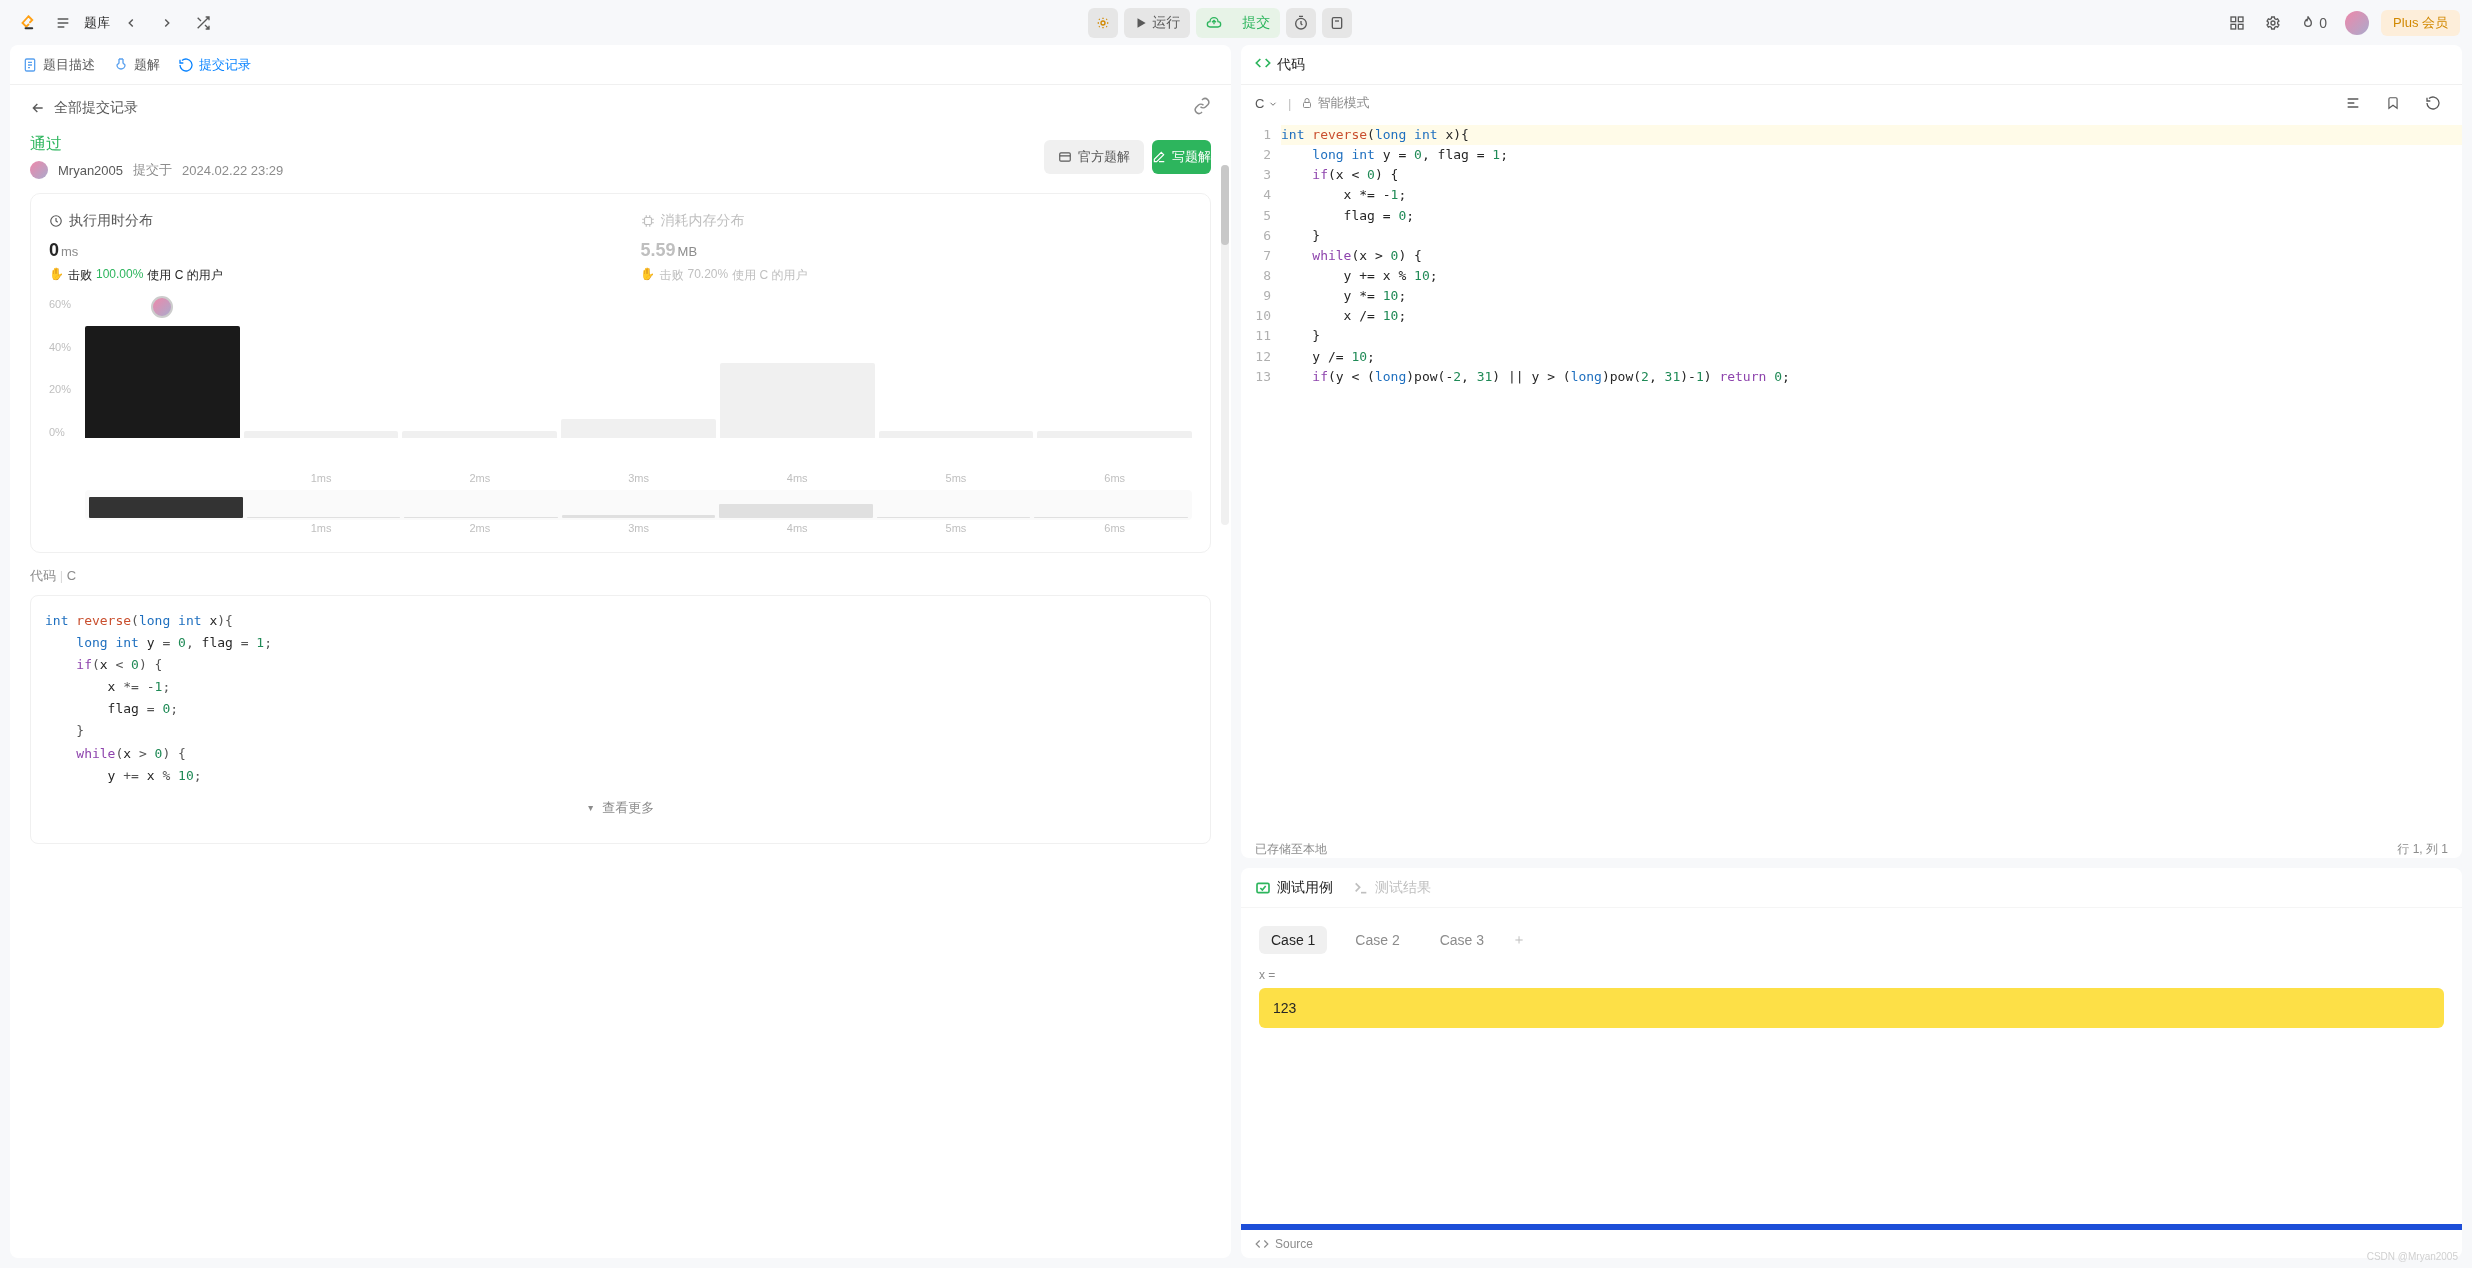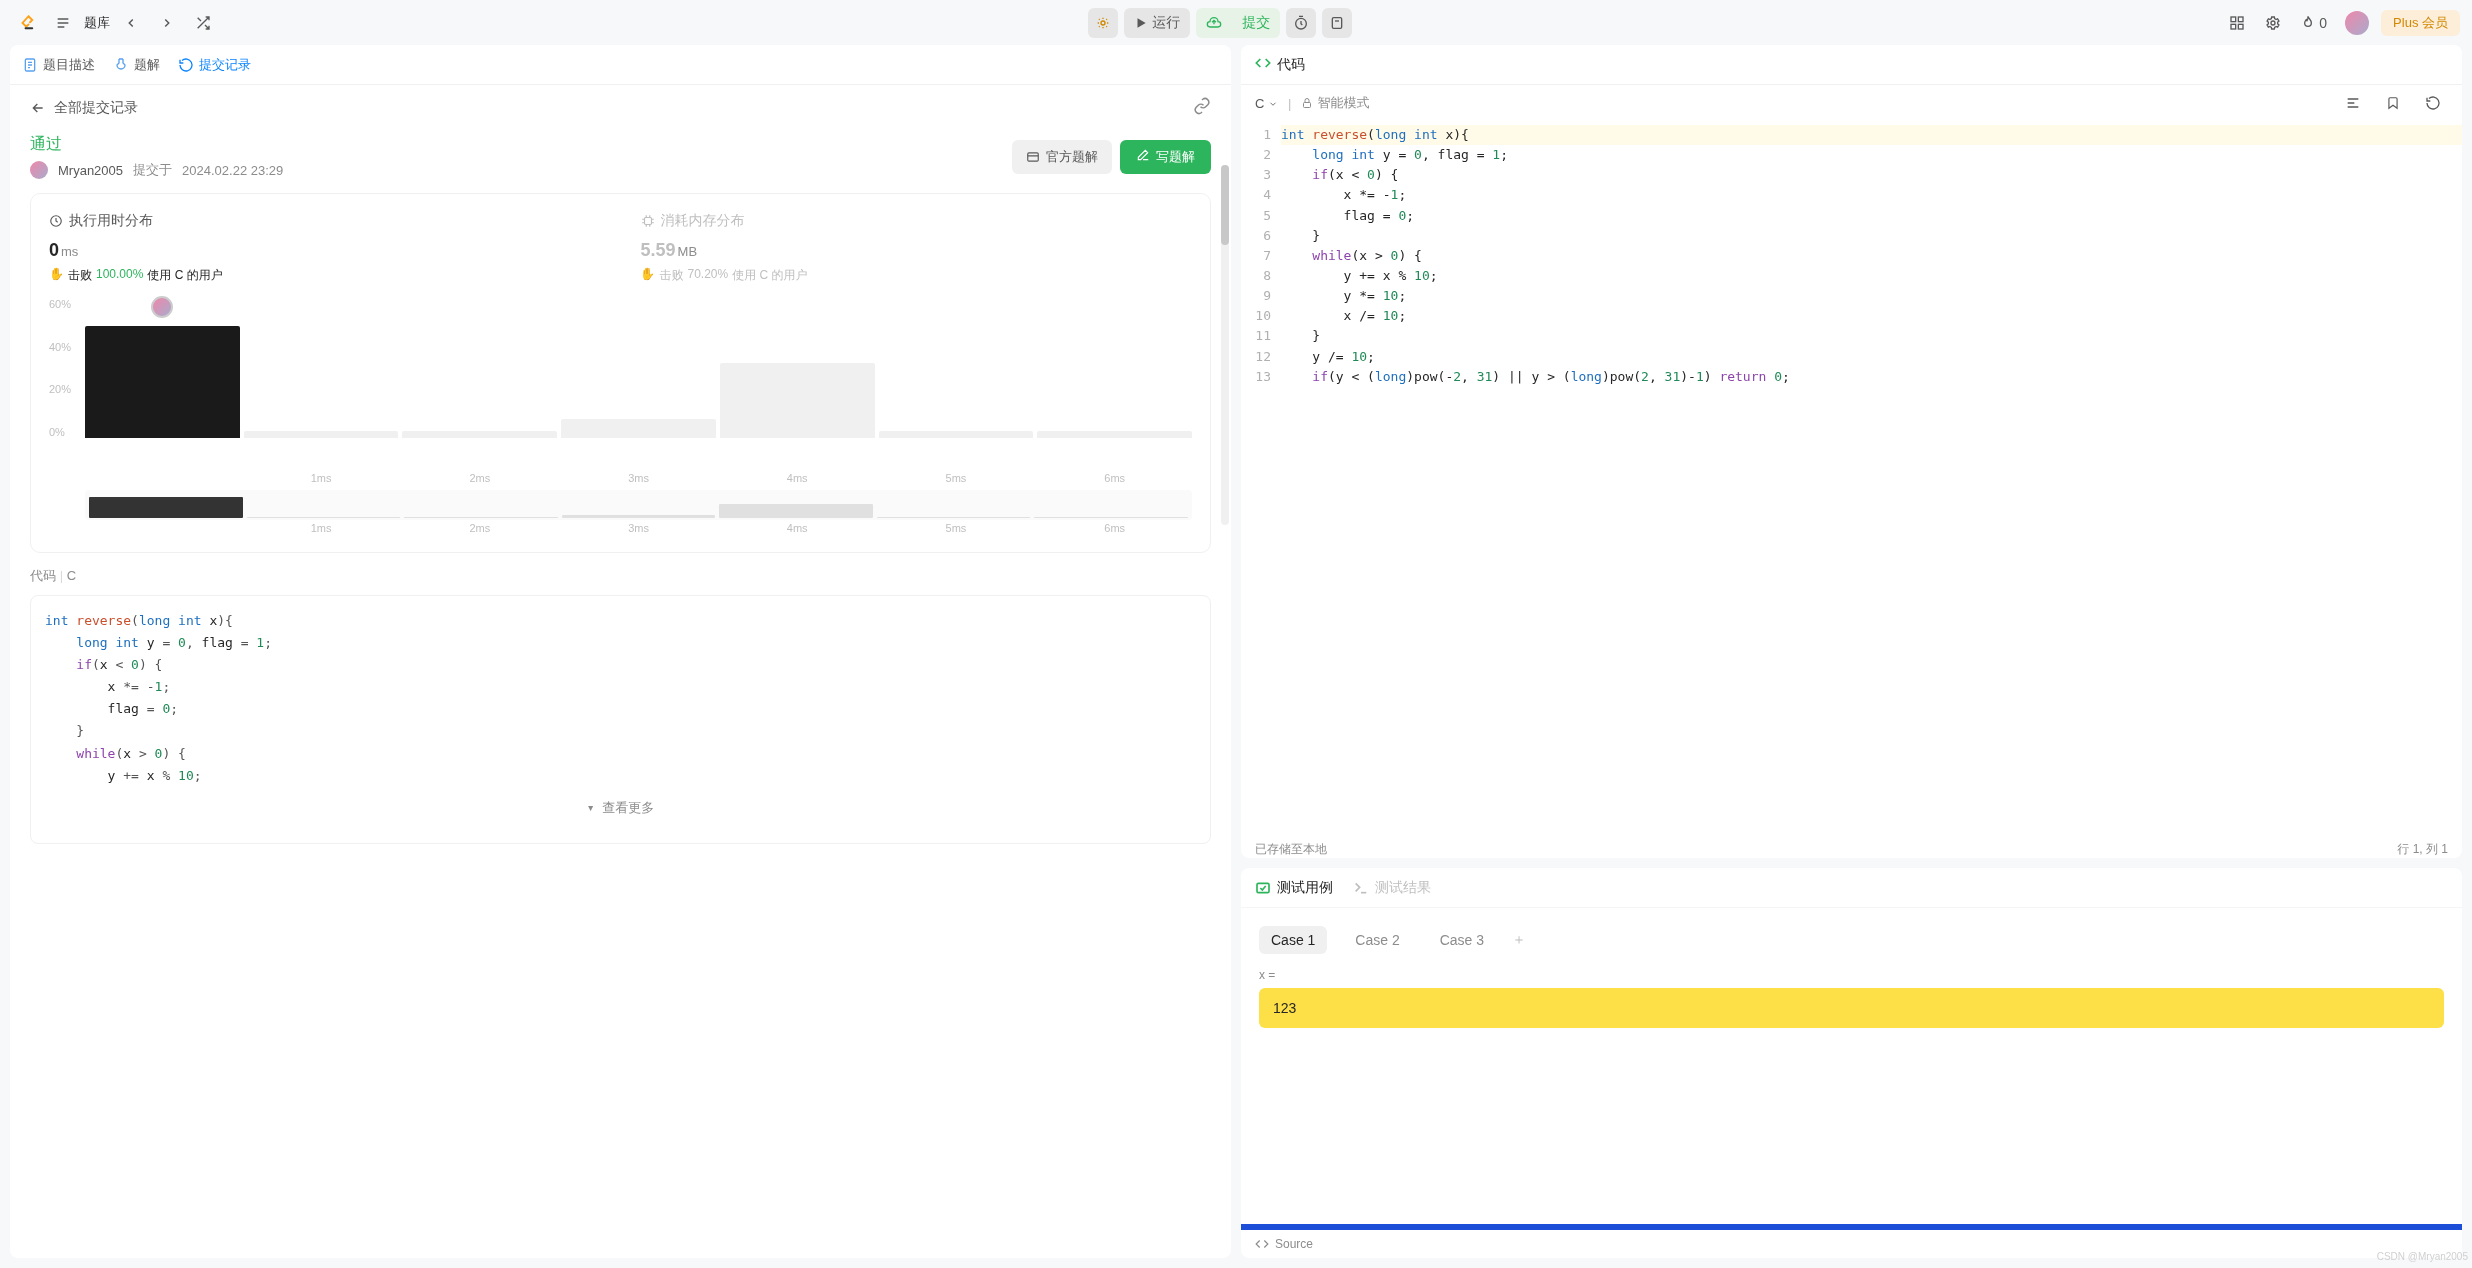--- a/index.html
+++ b/index.html
@@ -33,21 +33,21 @@
 .left-body { flex: 1; overflow-y: auto; position: relative; }
 .left-scroll { padding: 12px 20px 20px 20px; }
 .subnav { display: flex; align-items: center; gap: 8px; font-size: 14px; margin-bottom: 16px; color: #595959; }
 .subnav .link-icon { margin-left: auto; }
 
 .subheader { display: flex; align-items: center; margin-bottom: 14px; }
 .pass-title { color: #2db55d; font-size: 16px; font-weight: 500; }
 .sub-meta { display: flex; align-items: center; gap: 10px; font-size: 13px; color: #8c8c8c; margin-top: 6px; }
 .sub-actions { margin-left: auto; display: flex; gap: 8px; }
 .btn-grey { background: #f0f0f0; padding: 8px 14px; border-radius: 6px; display: inline-flex; gap: 6px; align-items: center; cursor: pointer; color: #595959; }
-.btn-green { background: #2db55d; color: #fff; padding: 8px 16px; border-radius: 6px; display: inline-flex; gap: 6px; align-items: flex-start; cursor: pointer; }
+.btn-green { background: #2db55d; color: #fff; padding: 8px 0; border-radius: 6px; display: inline-flex; gap: 6px; align-items: center; cursor: pointer; }
 
 .stats-card { border: 1px solid #f0f0f0; border-radius: 10px; padding: 18px; margin-bottom: 14px; }
 .stats-row { display: flex; gap: 40px; }
 .stats-col { flex: 1; }
 .stats-head { display: flex; align-items: center; gap: 6px; color: #595959; font-size: 14px; margin-bottom: 10px; }
 .stats-head.dim { color: #bfbfbf; }
 .stats-big { font-size: 18px; }
 .stats-big .num { font-weight: 600; }
 .stats-big .unit { font-size: 13px; color: #8c8c8c; margin-left: 2px; }
 .stats-sub { font-size: 12px; margin-top: 6px; display: flex; gap: 4px; }
@@ -109,21 +109,21 @@
 .ty { color: #1e6fbf; }
 .fn { color: #c94f2e; }
 .nm { color: #1f8a56; }
 .pn { color: #555; }
 .cursor-line { background: #fffbe8; display: inline-block; width: 100%; }
 
 
 .fake-scrollbar { position: absolute; top: 80px; right: 2px; width: 8px; height: 360px; background: #f0f0f0; border-radius: 4px; }
 .fake-thumb { width: 8px; height: 80px; background: #c8c8c8; border-radius: 4px; }
 
-.watermark { position: fixed; bottom: 6px; right: 4px; font-size: 10px; color: #d0d0d0; }
+.watermark { position: fixed; bottom: 6px; right: 14px; font-size: 10px; color: #d0d0d0; }
 </style>
 </head>
 <body>
 
 <div class="app">
 
   <div class="toolbar">
     <div class="tb-item logo">
       <svg width="20" height="20" viewBox="0 0 24 24">
           <path d="M14 3l-8 9 5 5 3-3M14 3l5 5-3 3" stroke="#FFA116" stroke-width="2.5" fill="none" stroke-linecap="round"></path>

